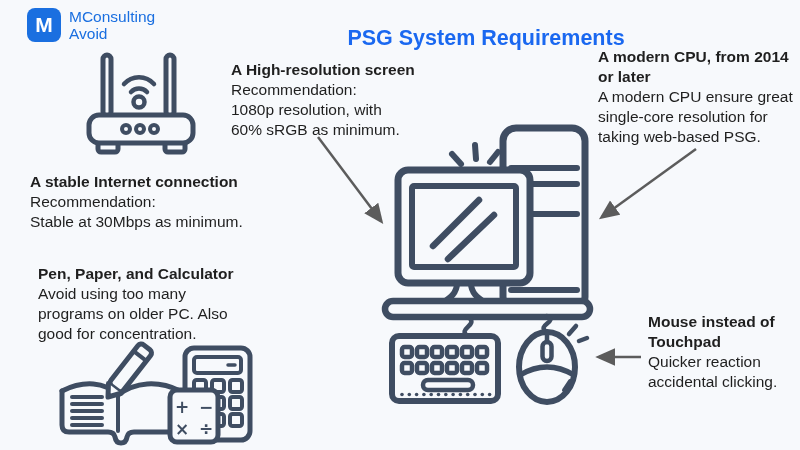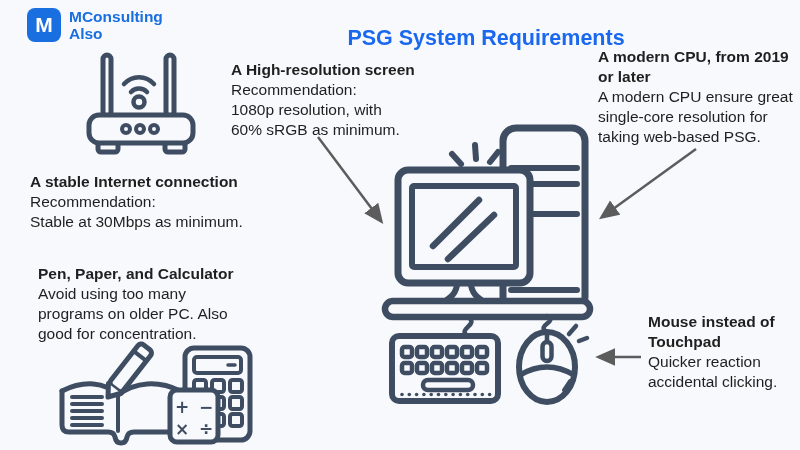--- a/index.html
+++ b/index.html
@@ -3,21 +3,21 @@
 <meta charset="utf-8">
 <style>
   html,body{margin:0;padding:0;}
   body{font-family:"Liberation Sans",sans-serif;background:#f7f9fc;}
   .canvas{position:relative;width:800px;height:450px;background:#f7f9fc;overflow:hidden;}
 
   
   .logo{position:absolute;left:27px;top:8px;display:flex;gap:8px;align-items:flex-start;}
   .logo-mark{width:34px;height:34px;background:#1a6fe0;border-radius:8px;color:#fff;
     font-weight:bold;font-size:21px;display:flex;align-items:center;justify-content:center;}
-  .logo-text{color:#1a6fe0;font-weight:bold;font-size:15.5px;line-height:16.5px;margin-top:1px;}
+  .logo-text{color:#1a6fe0;font-weight:normal;font-size:15.5px;line-height:16.5px;margin-top:1px;}
   .page-title{position:absolute;left:470px;top:10px;transform:translateX(-50%);
     color:#1a68f0;font-weight:bold;font-size:21.5px;white-space:nowrap;margin:16px;}
 
   
   .note{position:absolute;color:#1f1f1f;}
   .note-heading{font-weight:bold;font-size:15.5px;line-height:20px;}
   .note-line{font-size:15.5px;line-height:20px;white-space:nowrap;}
   .nowrap{white-space:nowrap;}
 
   .abs{position:absolute;}
@@ -27,40 +27,40 @@
 <body>
 
 <div class="canvas">
 
   <div class="logo">
     <div class="logo-mark">
       <span>M</span>
     </div>
     <div class="logo-text">
       <div>MConsulting</div>
-      <div>Also</div>
+      <div>Avoid</div>
     </div>
   </div>
   <h1 class="page-title">PSG System Requirements</h1>
 
   <div class="note" style="left:30px;top:172px;">
     <div class="note-heading nowrap">A stable Internet connection</div>
     <div class="note-line">Recommendation:</div>
     <div class="note-line">Stable at 30Mbps as minimum.</div>
   </div>
 
   <div class="note" style="left:231px;top:60px;">
     <div class="note-heading nowrap">A High-resolution screen</div>
     <div class="note-line">Recommendation:</div>
     <div class="note-line">1080p resolution, with</div>
     <div class="note-line">60% sRGB as minimum.</div>
   </div>
 
   <div class="note" style="left:598px;top:47px;">
-    <div class="note-heading" style="width:195px;">A modern CPU, from 2019 or later</div>
+    <div class="note-heading" style="width:195px;">A modern CPU, from 2014 or later</div>
     <div class="note-line">A modern CPU ensure great</div>
     <div class="note-line">single-core resolution for</div>
     <div class="note-line">taking web-based PSG.</div>
   </div>
 
   <div class="note" style="left:38px;top:264px;">
     <div class="note-heading nowrap">Pen, Paper, and Calculator</div>
     <div class="note-line">Avoid using too many</div>
     <div class="note-line">programs on older PC. Also</div>
     <div class="note-line">good for concentration.</div>

